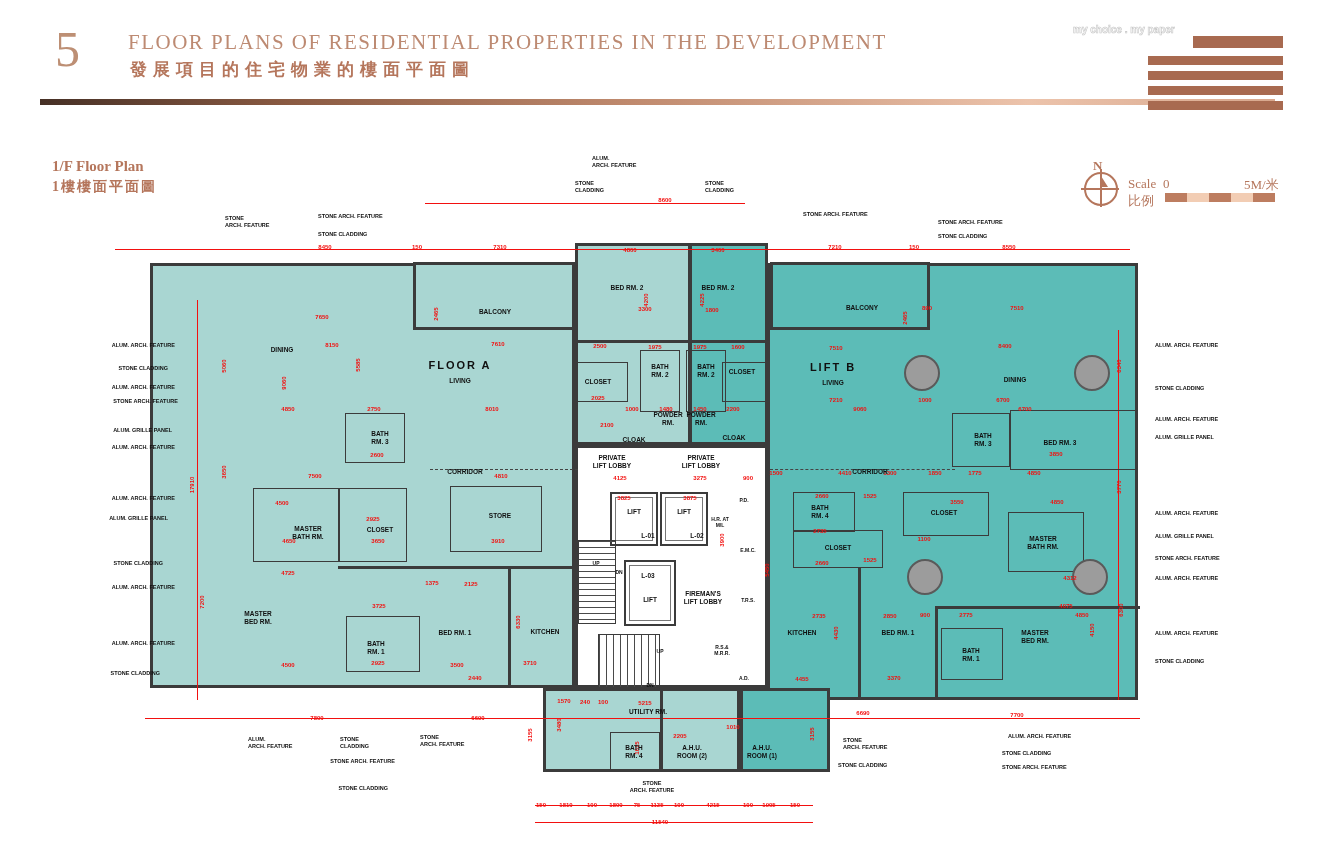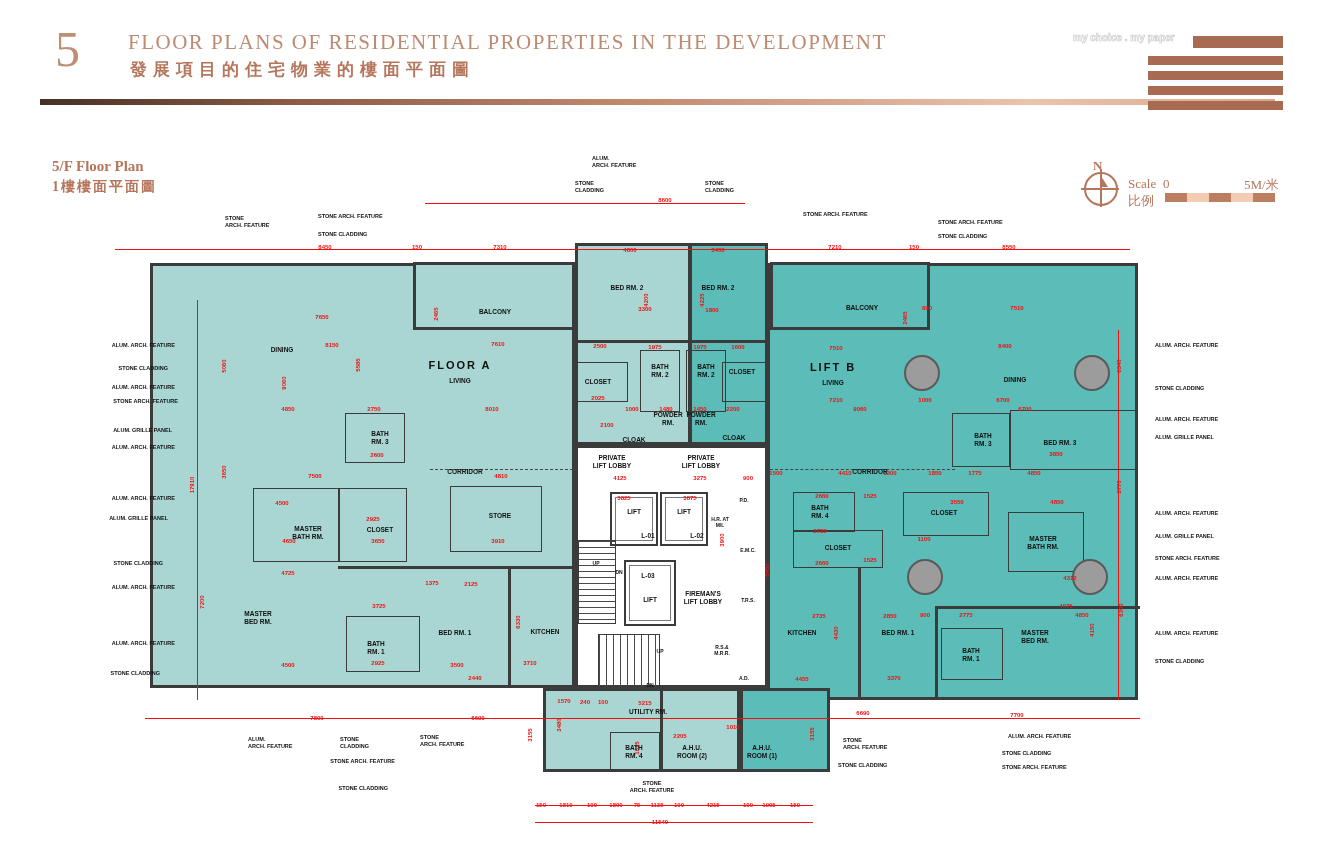--- a/index.html
+++ b/index.html
@@ -13,21 +13,21 @@
   #title-en{position:absolute;left:128px;top:30px;font-family:"Liberation Serif",serif;
             font-size:21px;letter-spacing:1.5px;color:#bd8a72;white-space:nowrap}
   #title-zh{position:absolute;left:130px;top:58px;font-family:"Liberation Serif",serif;
             font-size:17px;font-weight:700;letter-spacing:6px;color:#b5765c}
   #grad-bar{position:absolute;left:40px;top:99px;width:1235px;height:6px;
             background:linear-gradient(90deg,#463026 0%,#8a5a42 20%,#c08a6e 48%,#ecc3ab 80%,#d8a88e 100%)}
 
   
   #logo{position:absolute;left:1045px;top:12px;width:240px;height:100px}
   .logo-stripe{position:absolute;background:#a86a50}
-  #logo-tagline{position:absolute;left:28px;top:20px;font-size:10px;font-weight:700;color:#fff;
+  #logo-tagline{position:absolute;left:28px;top:12px;font-size:10px;font-weight:700;color:#fff;
                 -webkit-text-stroke:0.6px #c6c6c6;white-space:nowrap}
   #logo-text{position:absolute;right:4px;top:22px;font-family:"DejaVu Sans",sans-serif;
              font-size:66px;font-weight:800;color:#fff;-webkit-text-stroke:1.5px #cdcdcd;
              letter-spacing:-4px;line-height:1}
 
   
   #floor-en{position:absolute;left:52px;top:158px;font-family:"Liberation Serif",serif;
             font-size:15px;font-weight:700;color:#b5765c}
   #floor-zh{position:absolute;left:52px;top:178px;font-family:"Liberation Serif",serif;
             font-size:14px;font-weight:700;letter-spacing:2px;color:#b5765c}
@@ -80,21 +80,21 @@
 
 <div id="logo">
   <div class="logo-stripe" style="left:148px;top:24px;width:90px;height:12px"></div>
   <div class="logo-stripe" style="left:103px;top:44px;width:135px;height:9px"></div>
   <div class="logo-stripe" style="left:103px;top:59px;width:135px;height:9px"></div>
   <div class="logo-stripe" style="left:103px;top:74px;width:135px;height:9px"></div>
   <div class="logo-stripe" style="left:103px;top:89px;width:135px;height:9px"></div>
   <div id="logo-tagline">my choice . my paper</div>
 </div>
 
-<div id="floor-en">5/F Floor Plan</div>
+<div id="floor-en">1/F Floor Plan</div>
 <div id="floor-zh">1樓樓面平面圖</div>
 
 <div id="compass-n">N</div>
 <div id="compass">
     <div class="needle"></div>
   </div>
 <div class="scale-txt" style="left:1128px;top:176px">Scale</div>
 <div class="scale-txt" style="left:1128px;top:192px">比例</div>
 <div class="scale-txt" style="left:1163px;top:176px">0</div>
 <div class="scale-txt" style="left:1244px;top:176px">5M/米</div>

